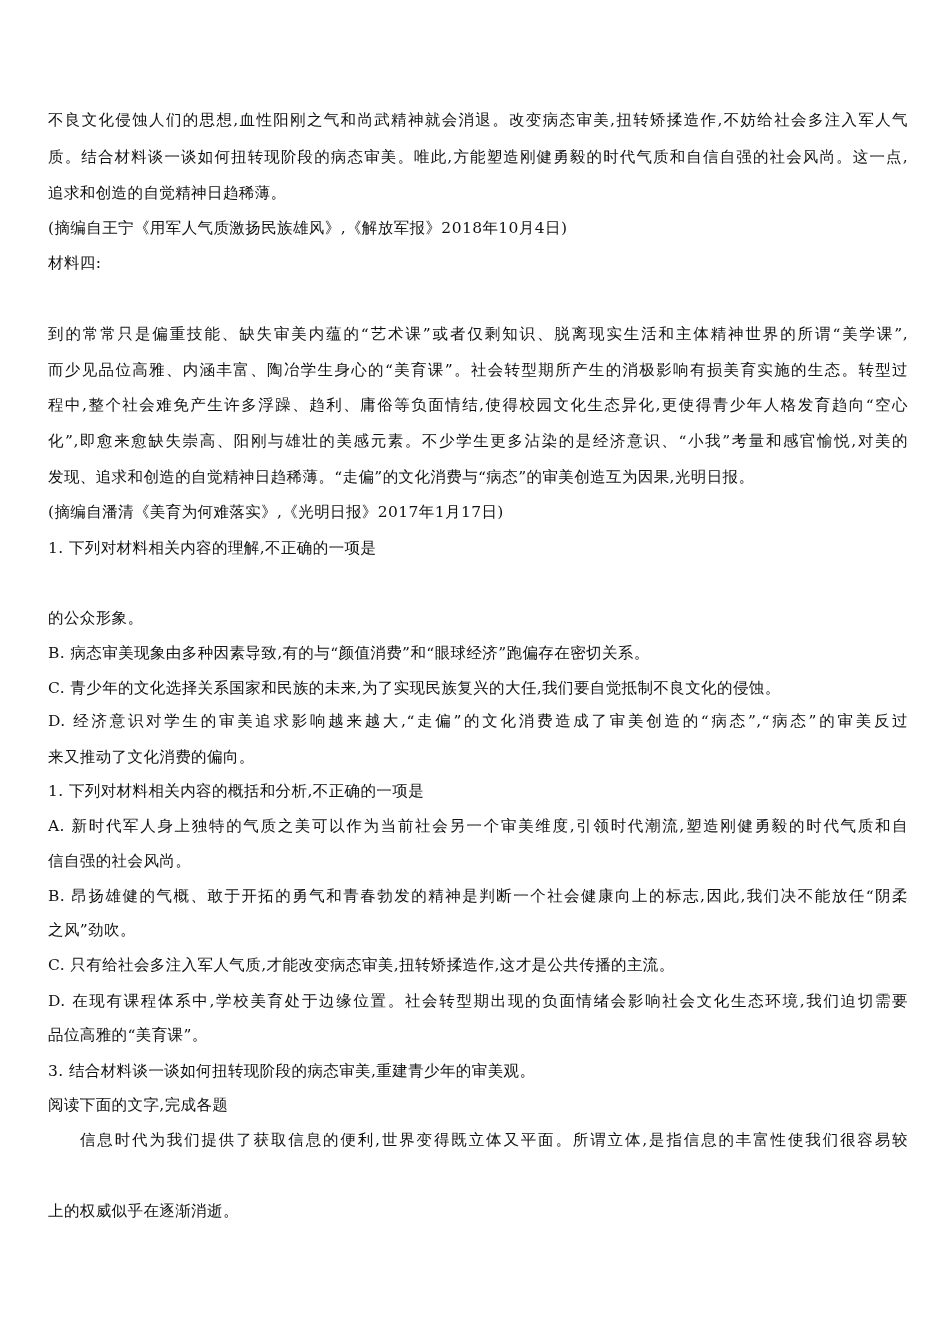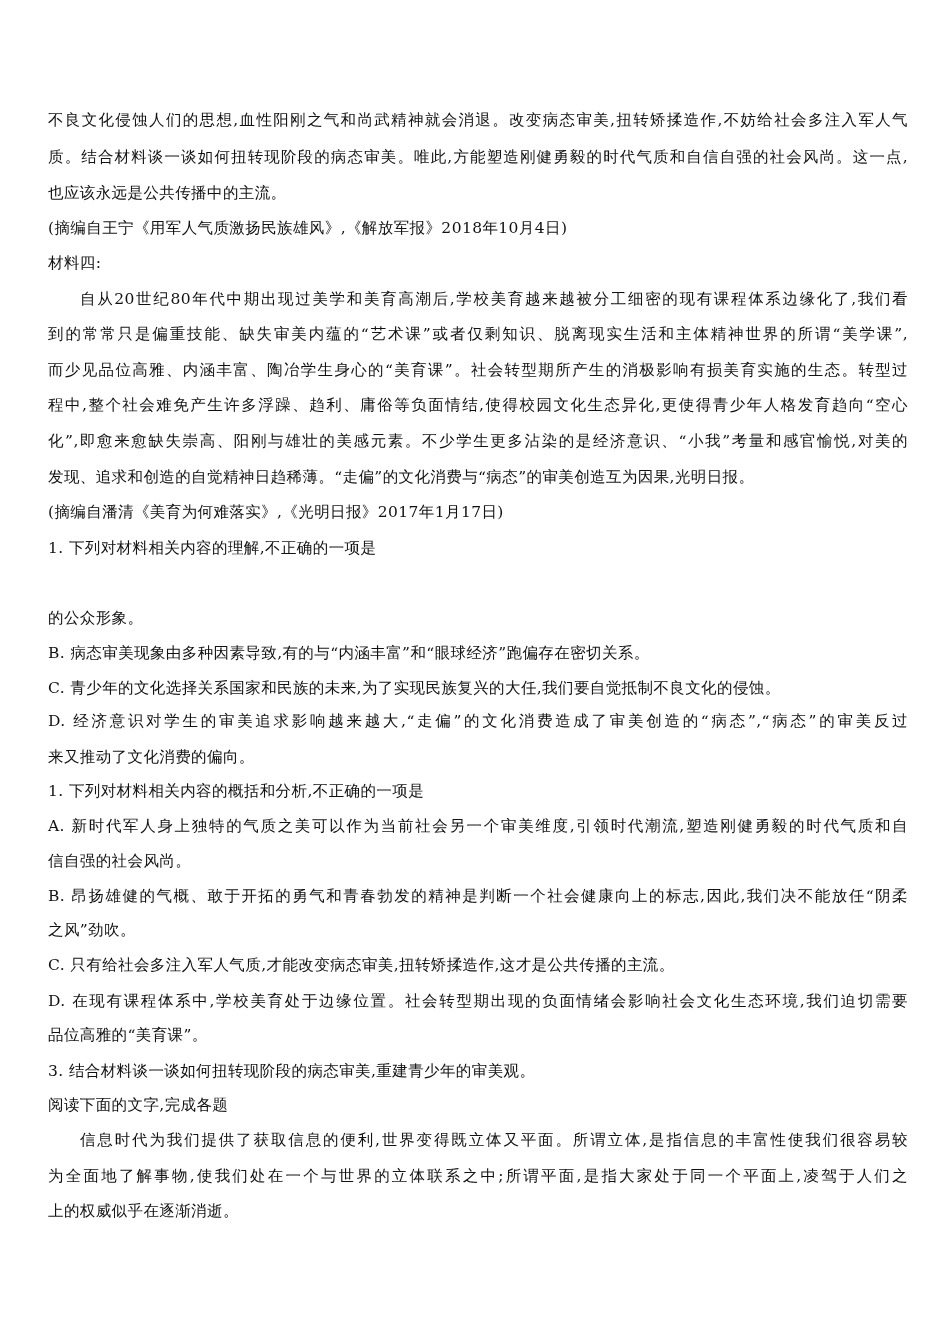--- a/index.html
+++ b/index.html
@@ -11,48 +11,46 @@
   .indent { left:80px; }
   .justify { text-align:justify; text-align-last:justify; }
 </style>
 </head>
 <body>
 
 <div class="page">
 
   <div class="line justify" style="top:102px">不良文化侵蚀人们的思想,血性阳刚之气和尚武精神就会消退。改变病态审美,扭转矫揉造作,不妨给社会多注入军人气</div>
   <div class="line justify" style="top:139px">质。结合材料谈一谈如何扭转现阶段的病态审美。唯此,方能塑造刚健勇毅的时代气质和自信自强的社会风尚。这一点,</div>
-  <div class="line" style="top:175px">也应该永远是公共传播中的主流。</div>
+  <div class="line" style="top:175px">追求和创造的自觉精神日趋稀薄。</div>
   <div class="line" style="top:210px">(摘编自王宁《用军人气质激扬民族雄风》,《解放军报》2018年10月4日)</div>
 
   <div class="line" style="top:245px">材料四:</div>
-  <div class="line indent justify" style="top:281px; width:828px">自从20世纪80年代中期出现过美学和美育高潮后,学校美育越来越被分工细密的现有课程体系边缘化了,我们看</div>
   <div class="line justify" style="top:316px">到的常常只是偏重技能、缺失审美内蕴的“艺术课”或者仅剩知识、脱离现实生活和主体精神世界的所谓“美学课”,</div>
   <div class="line justify" style="top:352px">而少见品位高雅、内涵丰富、陶冶学生身心的“美育课”。社会转型期所产生的消极影响有损美育实施的生态。转型过</div>
   <div class="line justify" style="top:387px">程中,整个社会难免产生许多浮躁、趋利、庸俗等负面情结,使得校园文化生态异化,更使得青少年人格发育趋向“空心</div>
   <div class="line justify" style="top:423px">化”,即愈来愈缺失崇高、阳刚与雄壮的美感元素。不少学生更多沾染的是经济意识、“小我”考量和感官愉悦,对美的</div>
   <div class="line" style="top:459px">发现、追求和创造的自觉精神日趋稀薄。“走偏”的文化消费与“病态”的审美创造互为因果,光明日报。</div>
   <div class="line" style="top:494px">(摘编自潘清《美育为何难落实》,《光明日报》2017年1月17日)</div>
 
   <div class="line" style="top:530px">1. 下列对材料相关内容的理解,不正确的一项是</div>
   <div class="line" style="top:600px">的公众形象。</div>
-  <div class="line" style="top:635px">B. 病态审美现象由多种因素导致,有的与“内涵丰富”和“眼球经济”跑偏存在密切关系。</div>
+  <div class="line" style="top:635px">B. 病态审美现象由多种因素导致,有的与“颜值消费”和“眼球经济”跑偏存在密切关系。</div>
   <div class="line" style="top:670px">C. 青少年的文化选择关系国家和民族的未来,为了实现民族复兴的大任,我们要自觉抵制不良文化的侵蚀。</div>
   <div class="line justify" style="top:703px">D. 经济意识对学生的审美追求影响越来越大,“走偏”的文化消费造成了审美创造的“病态”,“病态”的审美反过</div>
   <div class="line" style="top:739px">来又推动了文化消费的偏向。</div>
 
   <div class="line" style="top:773px">1. 下列对材料相关内容的概括和分析,不正确的一项是</div>
   <div class="line justify" style="top:808px">A. 新时代军人身上独特的气质之美可以作为当前社会另一个审美维度,引领时代潮流,塑造刚健勇毅的时代气质和自</div>
   <div class="line" style="top:843px">信自强的社会风尚。</div>
   <div class="line justify" style="top:878px">B. 昂扬雄健的气概、敢于开拓的勇气和青春勃发的精神是判断一个社会健康向上的标志,因此,我们决不能放任“阴柔</div>
   <div class="line" style="top:947px">C. 只有给社会多注入军人气质,才能改变病态审美,扭转矫揉造作,这才是公共传播的主流。</div>
   <div class="line" style="top:912px">之风”劲吹。</div>
   <div class="line justify" style="top:983px">D. 在现有课程体系中,学校美育处于边缘位置。社会转型期出现的负面情绪会影响社会文化生态环境,我们迫切需要</div>
   <div class="line" style="top:1017px">品位高雅的“美育课”。</div>
 
   <div class="line" style="top:1053px">3. 结合材料谈一谈如何扭转现阶段的病态审美,重建青少年的审美观。</div>
 
   <div class="line" style="top:1087px">阅读下面的文字,完成各题</div>
   <div class="line indent justify" style="top:1122px; width:828px">信息时代为我们提供了获取信息的便利,世界变得既立体又平面。所谓立体,是指信息的丰富性使我们很容易较</div>
-  <div class="line justify" style="top:1158px">为全面地了解事物,使我们处在一个与世界的立体联系之中;所谓平面,是指大家处于同一个平面上,凌驾于人们之</div>
   <div class="line" style="top:1193px">上的权威似乎在逐渐消逝。</div>
 
 </div>
 
 </body></html>

